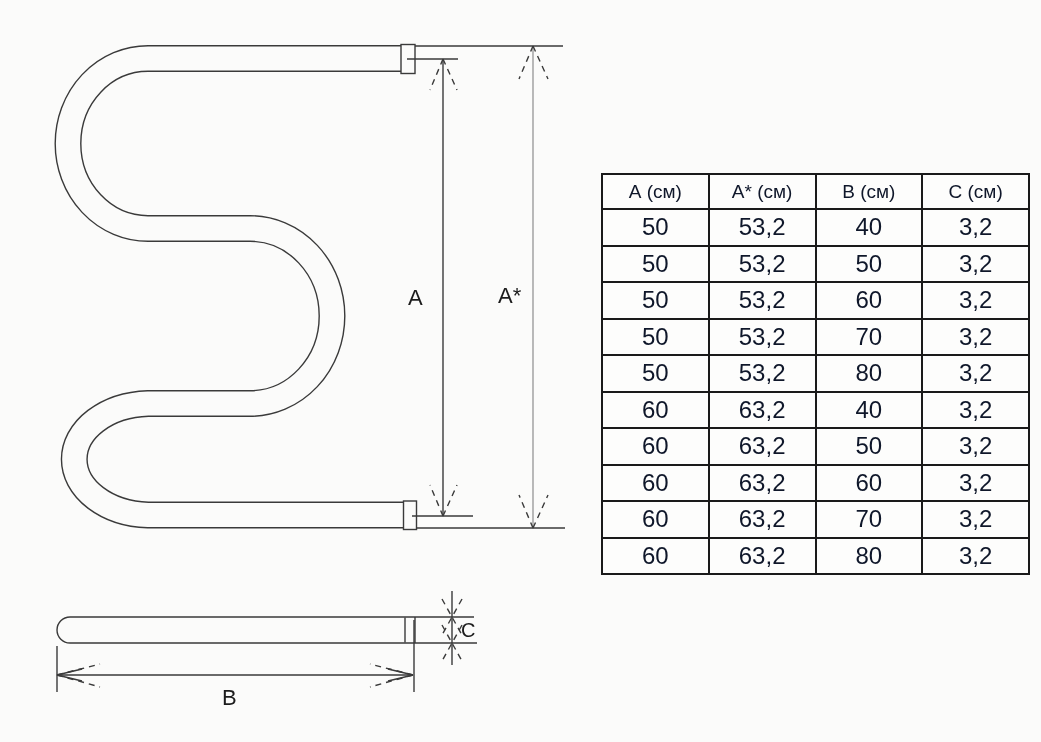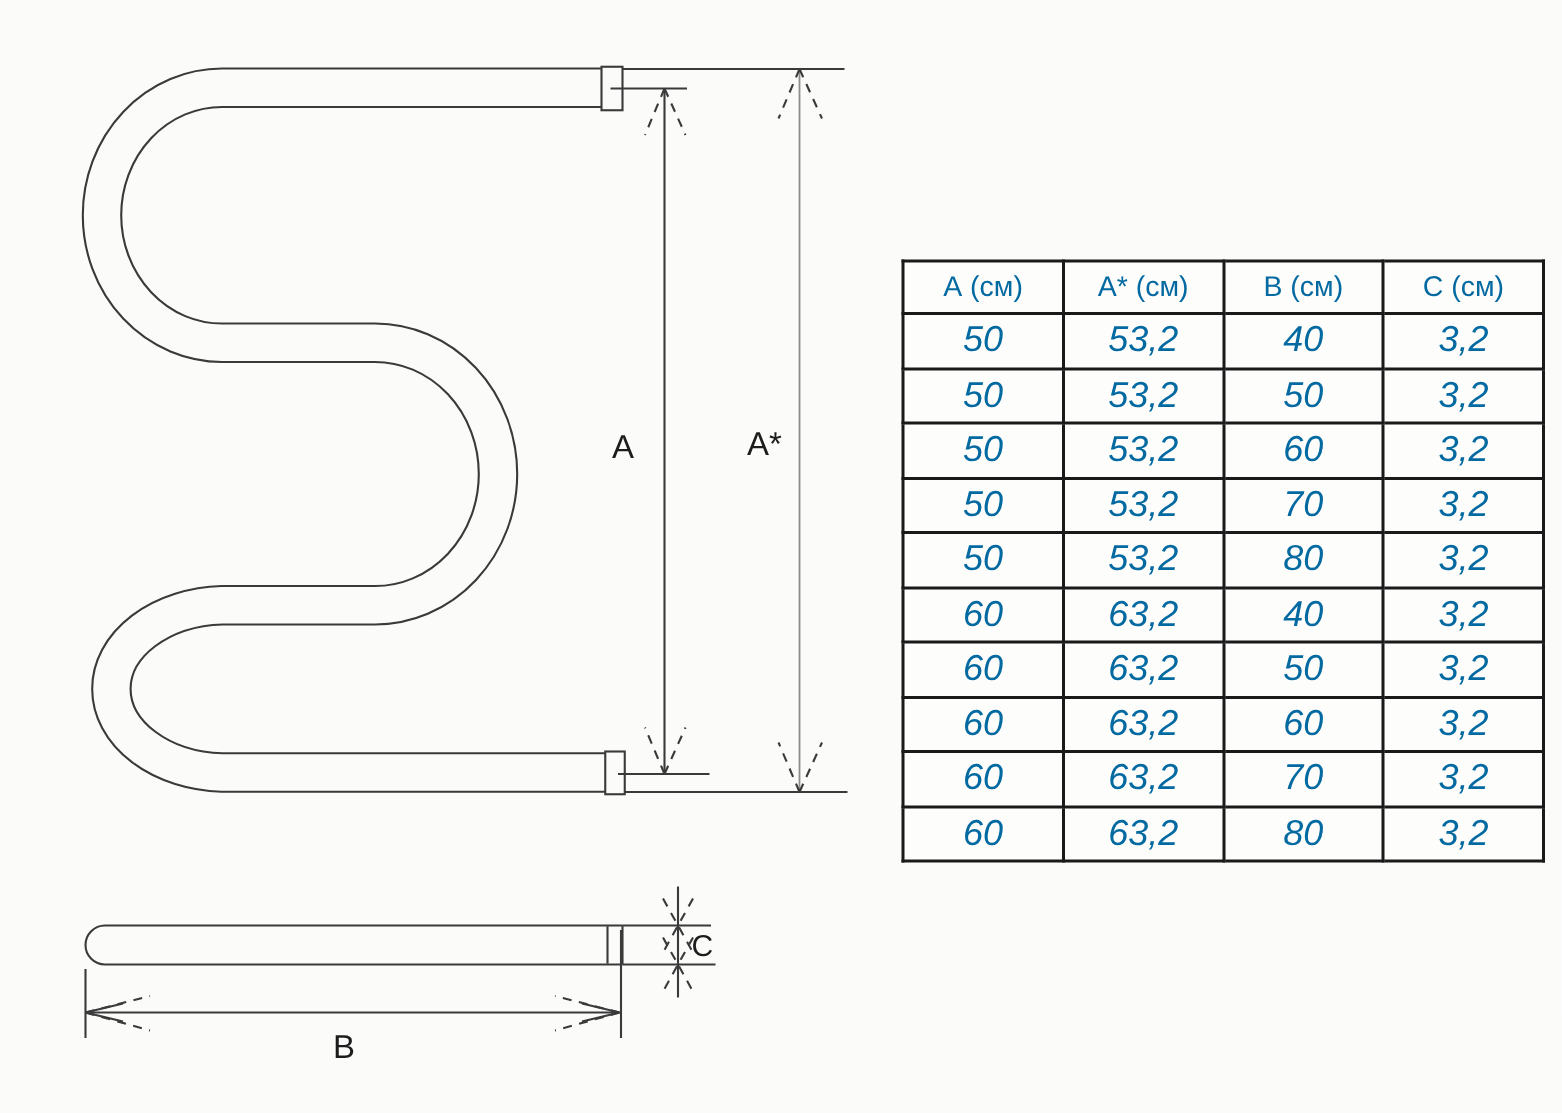--- a/index.html
+++ b/index.html
@@ -30,24 +30,24 @@
     letter-spacing:0.2px;white-space:pre;
   }
   table.dims{
     position:absolute;left:601px;top:173px;width:429px;
     border-collapse:collapse;table-layout:fixed;
     background:#fdfdfc;
   }
   table.dims th, table.dims td{
     border:2px solid #1a1a1a;
     text-align:center;vertical-align:middle;
-    padding:0;color:#0369a1;
+    padding:0;color:#0f172a;
   }
   table.dims th{height:33px;font-size:19px;font-weight:normal;}
-  table.dims td{height:34.5px;font-size:24px;font-style:italic;}
+  table.dims td{height:34.5px;font-size:24px;}
 </style>
 </head>
 <body>
 
 <div class="page">
 
   <svg class="drawing" width="600" height="742" viewBox="0 0 600 742">
 
     <g>
 

